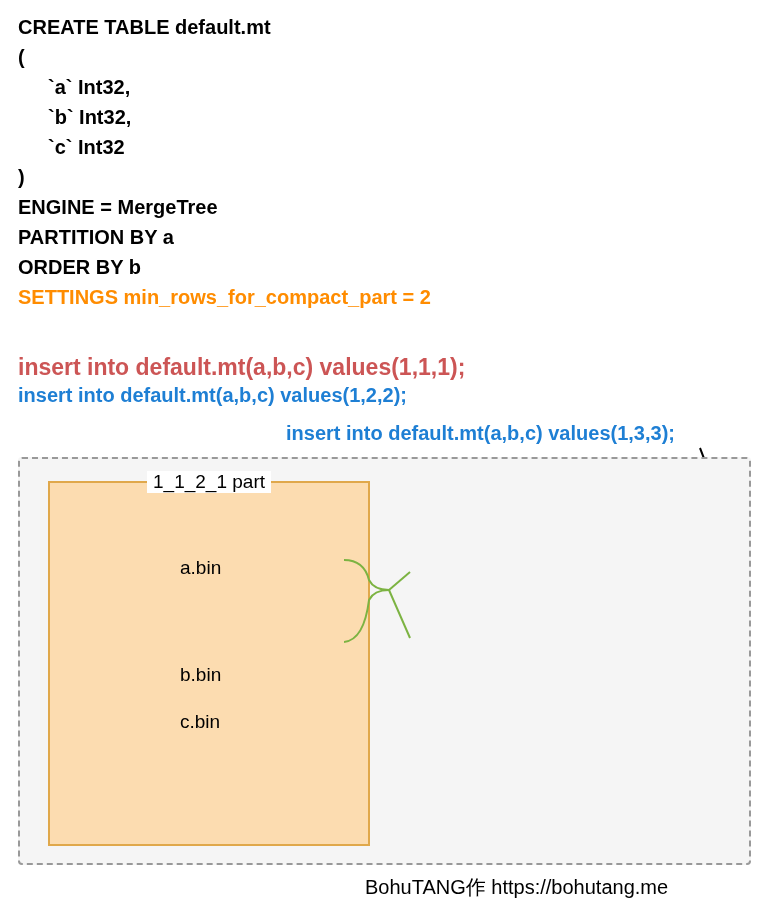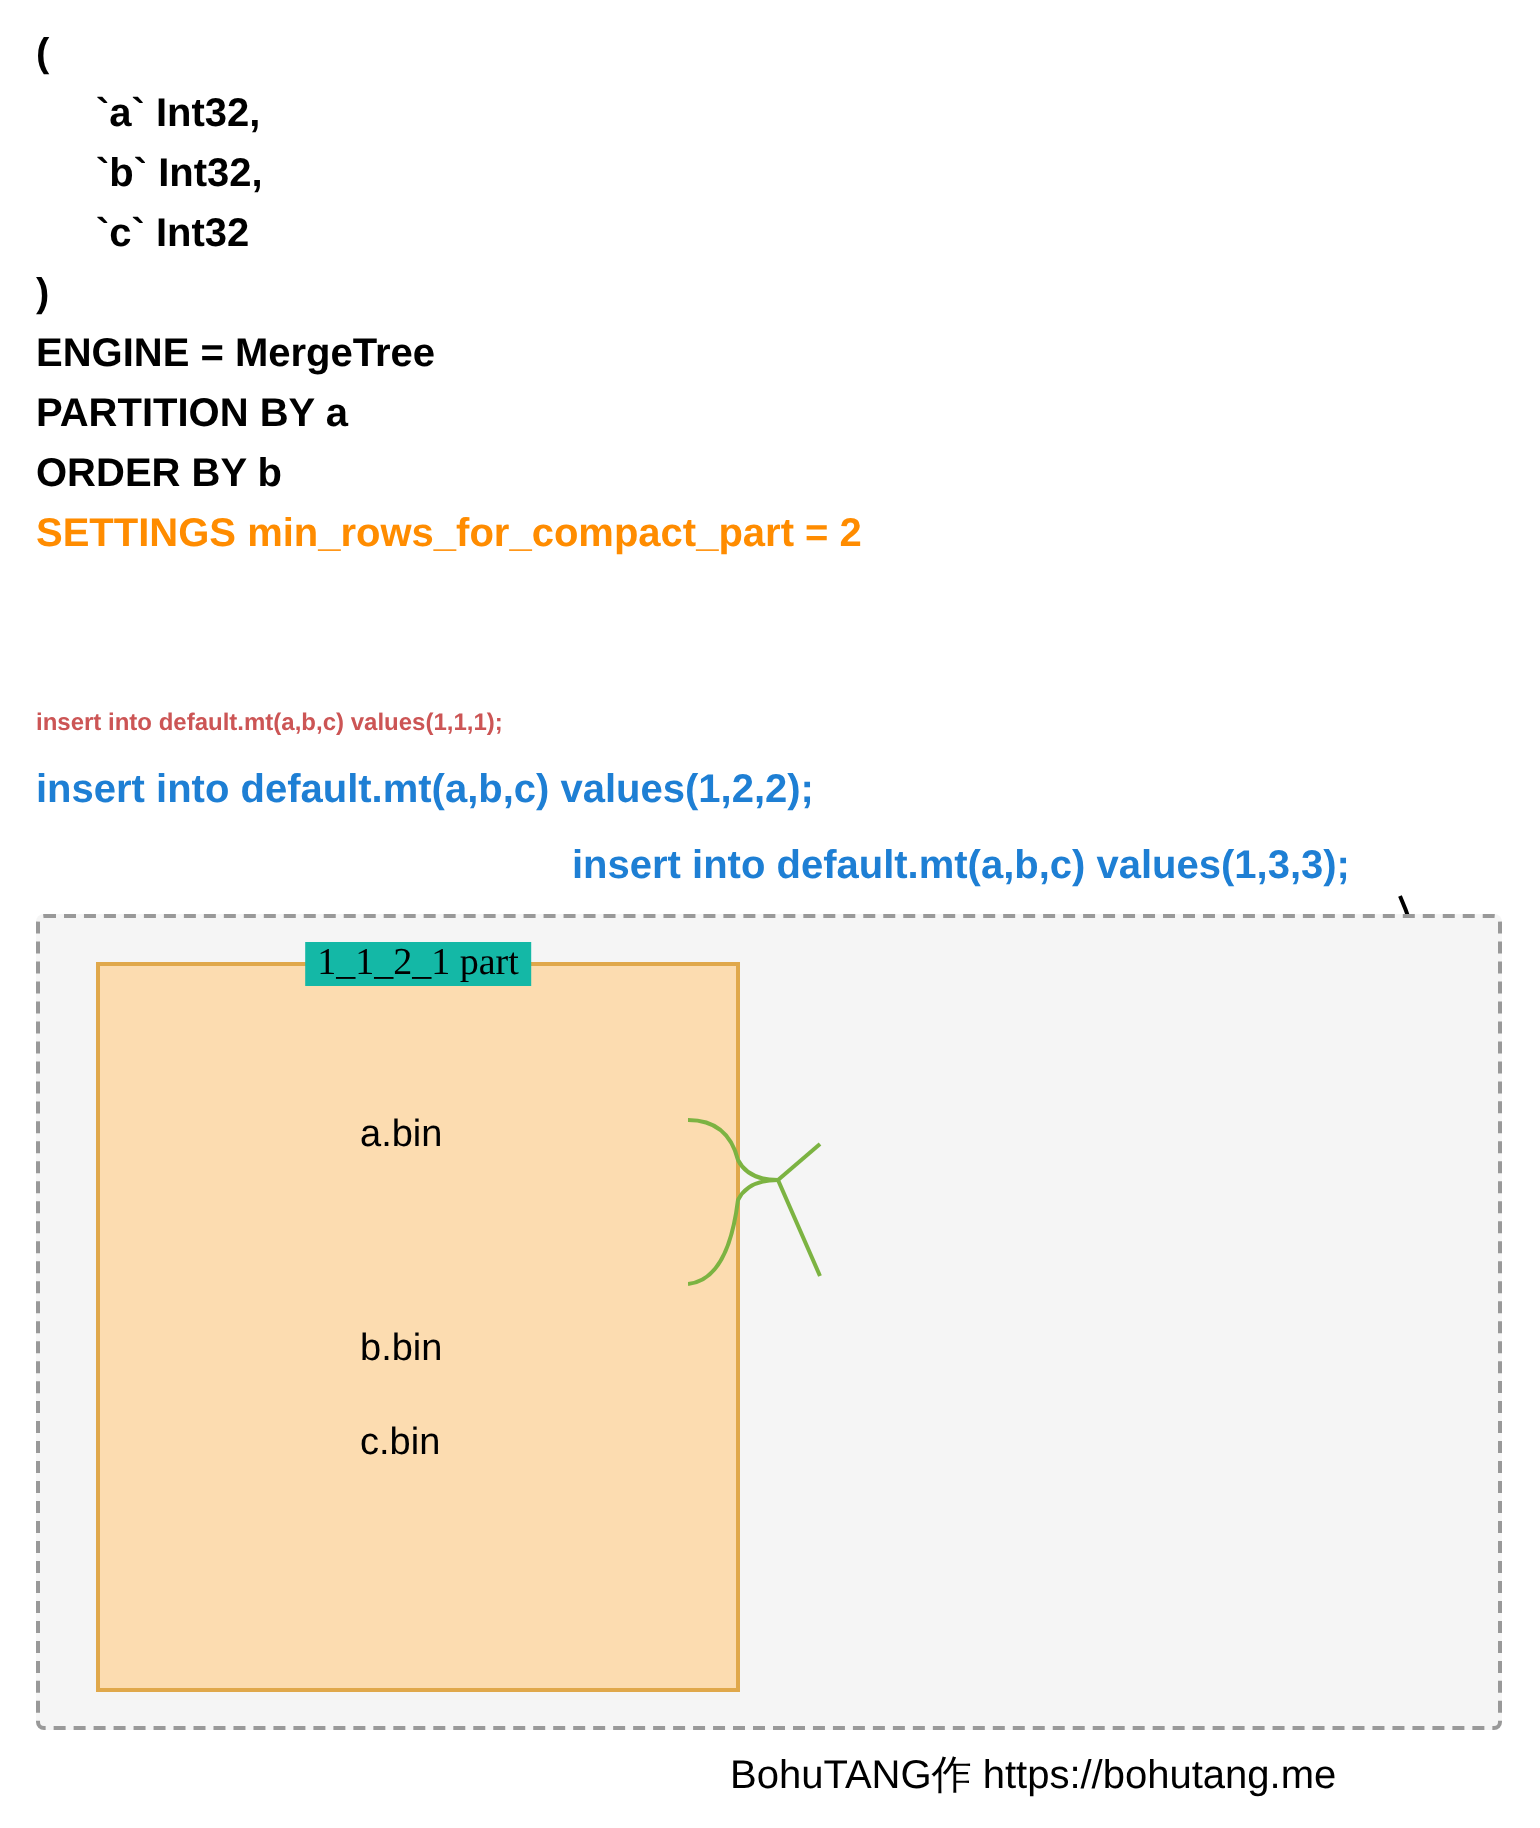--- a/index.html
+++ b/index.html
@@ -20,21 +20,21 @@
     }
     .code-line { white-space: pre; }
     .indent { padding-left: 30px; }
     .orange-text { color: #ff8c00; }
     .red-insert {
       position: absolute;
       left: 18px;
       top: 354px;
       color: #cc5555;
       font-weight: bold;
-      font-size: 12px;
+      font-size: 23px;
     }
     .blue-insert-1 {
       position: absolute;
       left: 18px;
       top: 384px;
       color: #1e7fd4;
       font-weight: bold;
       font-size: 20px;
     }
     .blue-insert-2 {
@@ -71,23 +71,22 @@
       width: 310px;
       height: 365px;
       background: #fcdcb0;
       border: 2px solid #e0a84b;
     }
     .box-title-wrap {
       position: absolute;
       top: -12px;
       left: 50%;
       transform: translateX(-50%);
-      background: #14b8a6;
+      background: #ffffff;
       padding: 0 6px;
-      font-family: Liberation Serif, serif;
     }
     .box-title {
       font-size: 19px;
       text-align: center;
     }
     .bin-file {
       position: absolute;
       font-size: 19px;
       left: 130px;
     }
@@ -125,20 +124,21 @@
       top: 530px;
       width: 70px;
       height: 120px;
       pointer-events: none;
     }
   </style>
 </head>
 <body>
 
 <div class="code-block">
+  <div class="code-line">CREATE TABLE default.mt</div>
   <div class="code-line">(</div>
   <div class="code-line indent">`a` Int32,</div>
   <div class="code-line indent">`b` Int32,</div>
   <div class="code-line indent">`c` Int32</div>
   <div class="code-line">)</div>
   <div class="code-line">ENGINE = MergeTree</div>
   <div class="code-line">PARTITION BY a</div>
   <div class="code-line">ORDER BY b</div>
   <div class="code-line orange-text">SETTINGS min_rows_for_compact_part = 2</div>
 </div>

